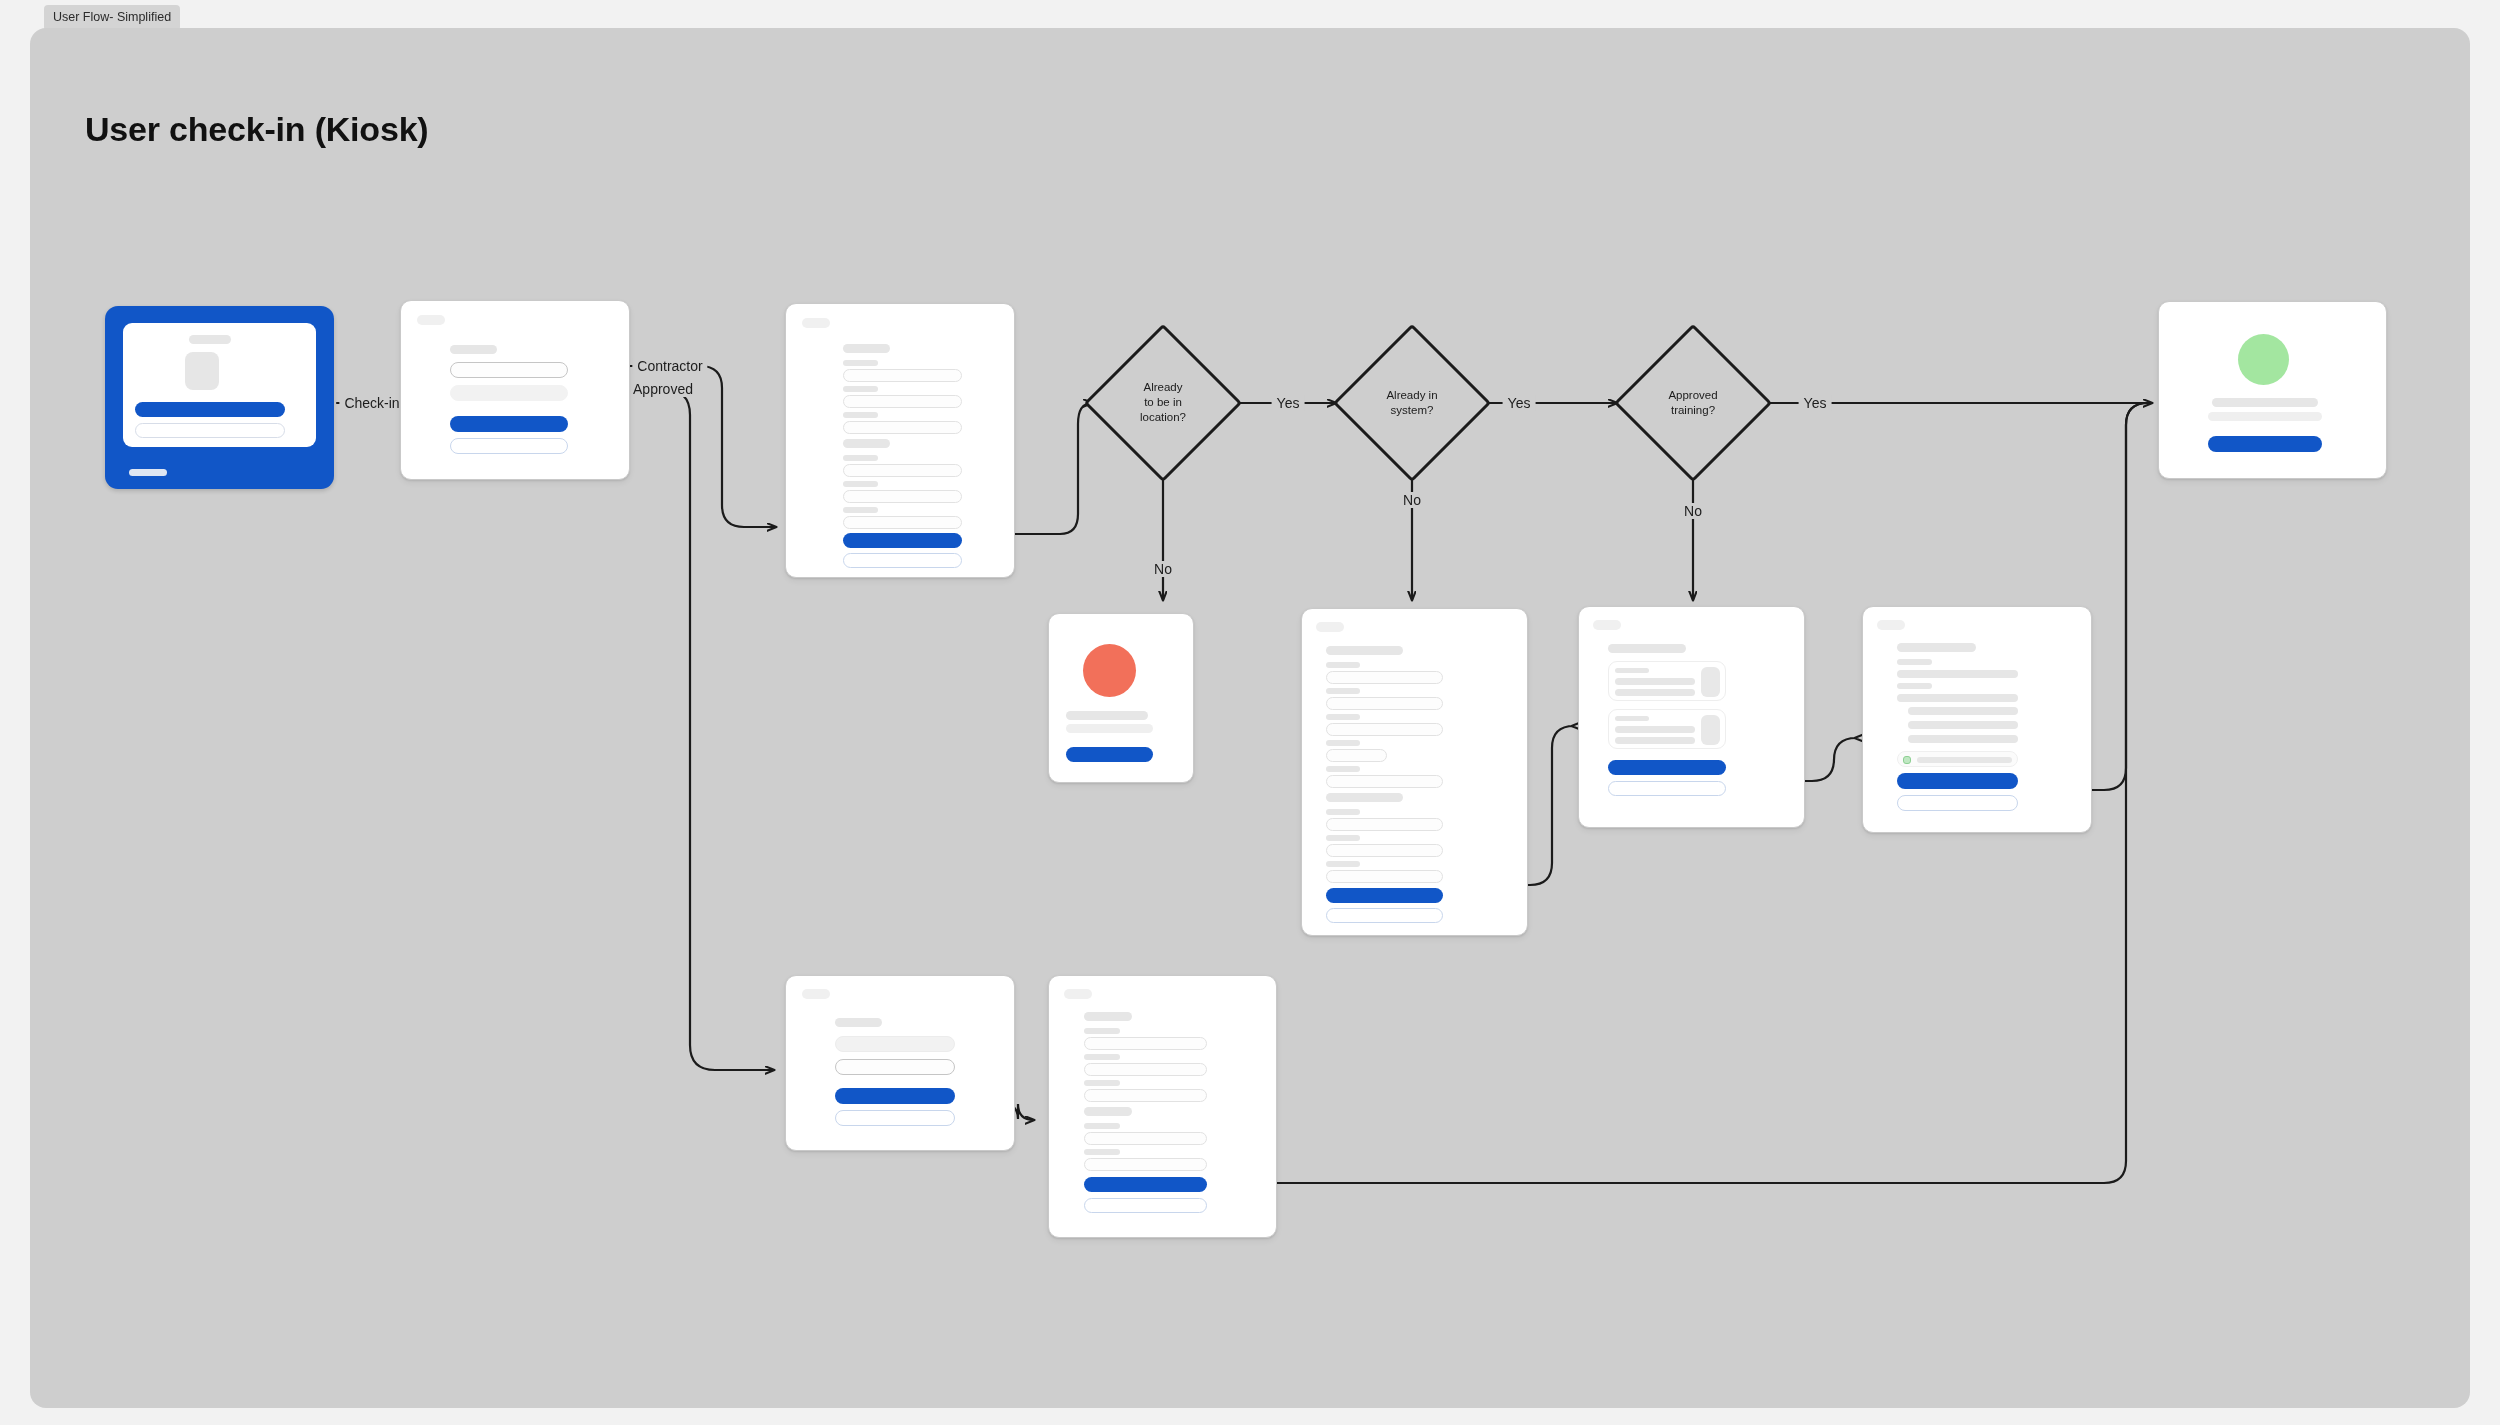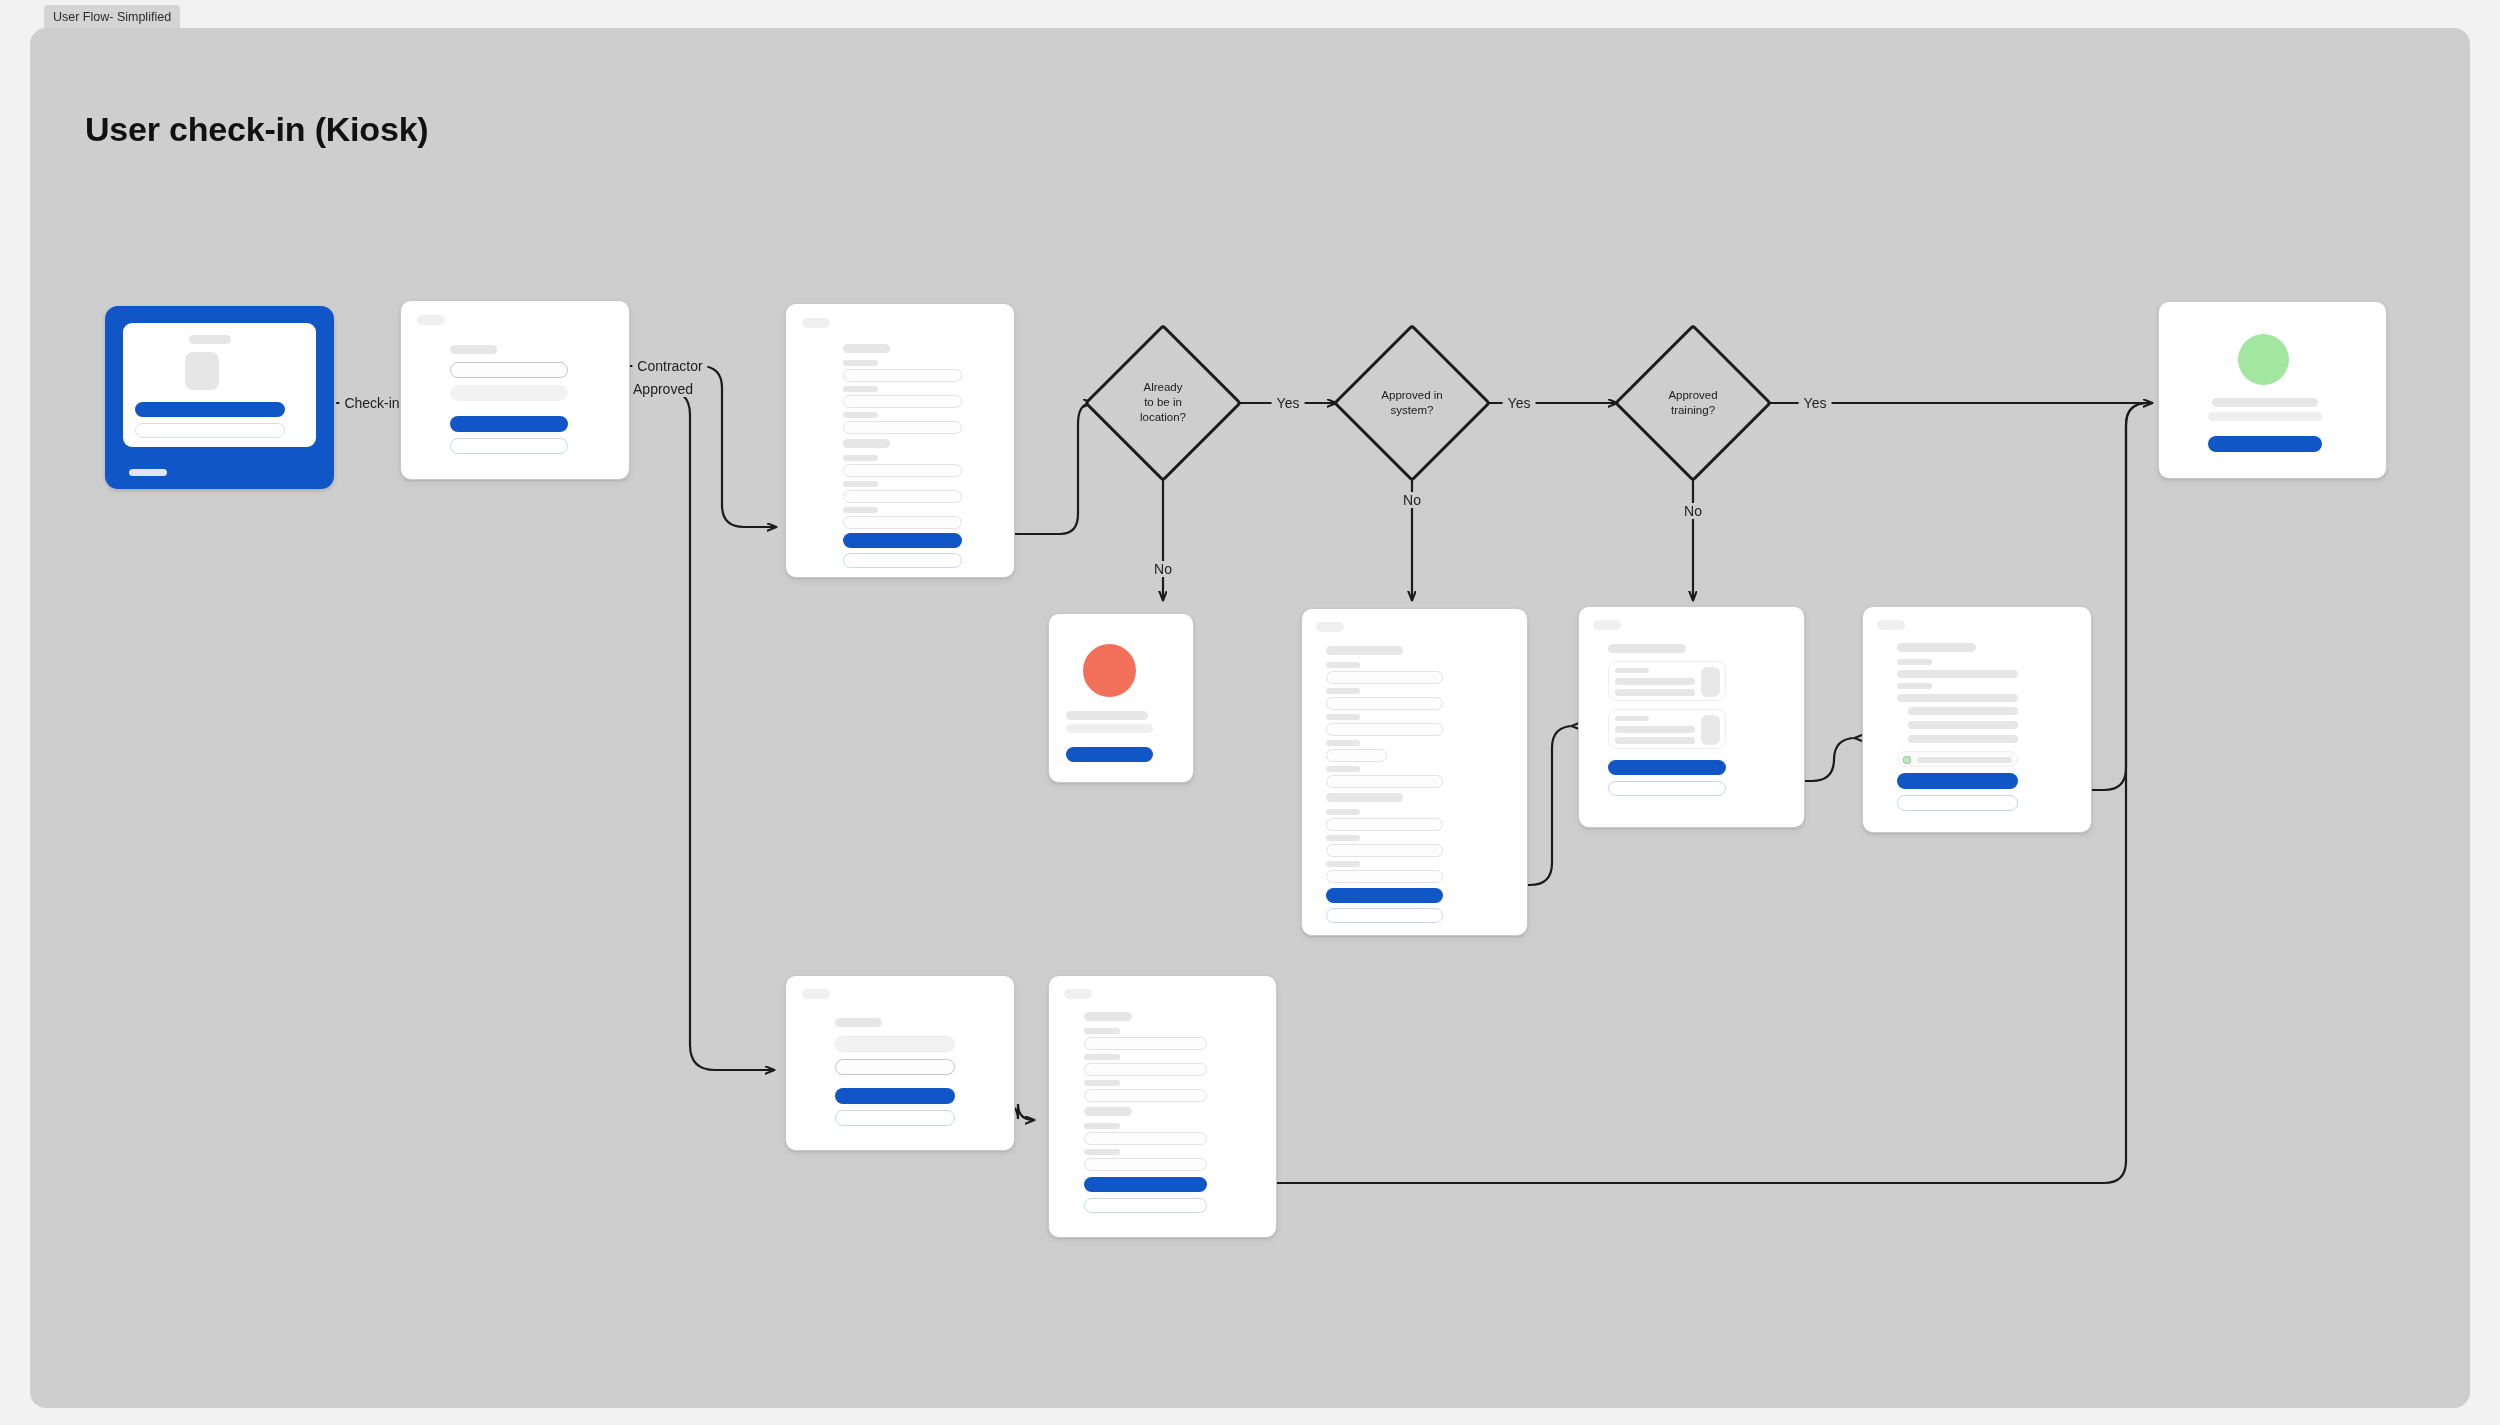--- a/index.html
+++ b/index.html
@@ -168,21 +168,21 @@
 
   <div class="diamond" style="left:1163px; top:403px;"></div>
   <div class="diamond-text" style="left:1163px; top:403px;">
     <div>Already</div>
     <div>to be in</div>
     <div>location?</div>
   </div>
 
   <div class="diamond" style="left:1412px; top:403px;"></div>
   <div class="diamond-text" style="left:1412px; top:403px;">
-    <div>Approved in</div>
+    <div>Already in</div>
     <div>system?</div>
   </div>
 
   <div class="diamond" style="left:1693px; top:403px;"></div>
   <div class="diamond-text" style="left:1693px; top:403px;">
     <div>Approved</div>
     <div>training?</div>
   </div>
 
   <div class="kiosk" style="left:105px; top:306px; width:229px; height:183px;">

